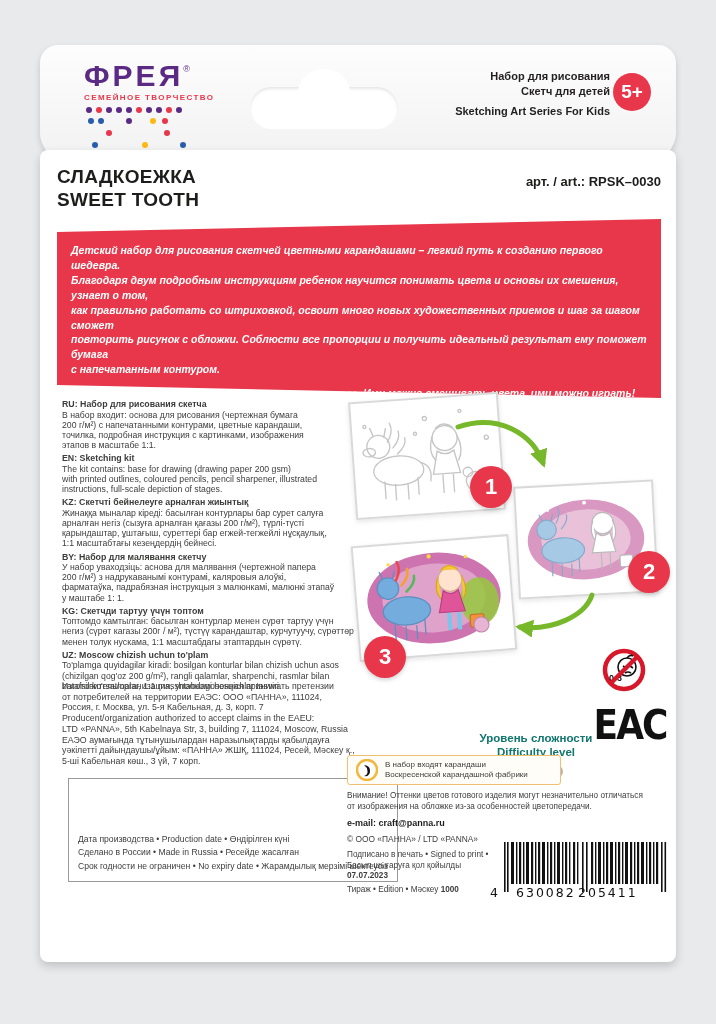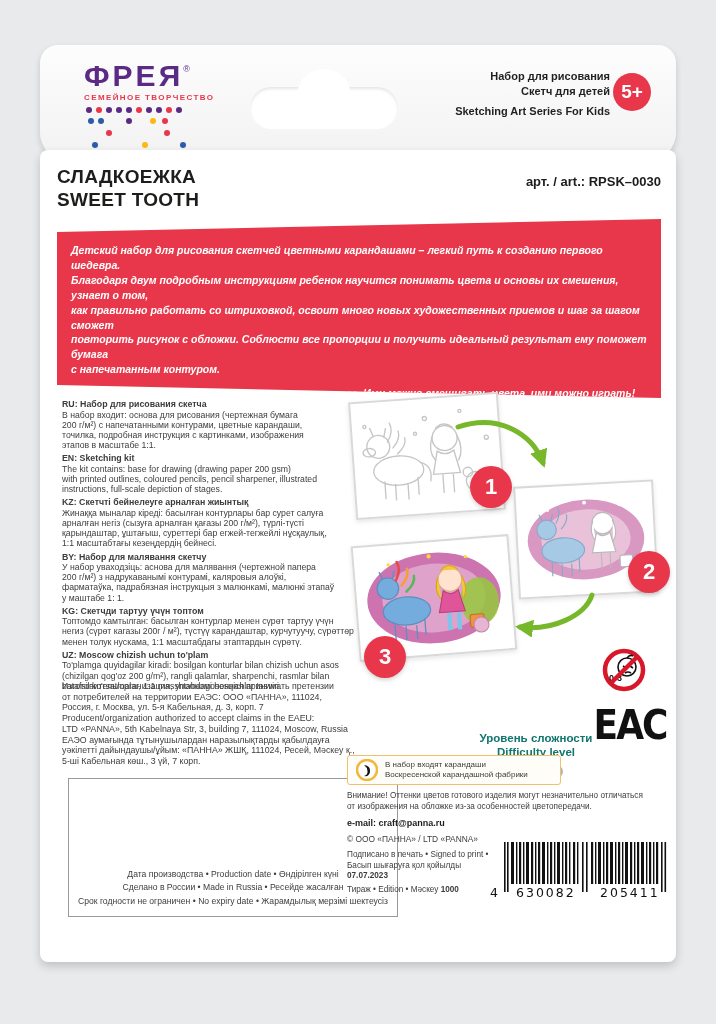--- a/index.html
+++ b/index.html
@@ -39,21 +39,21 @@
   .redbox-inner{position:absolute;left:14px;right:14px;top:24px;}
   .redbox p{margin:0 0 9px 0;font-size:10.5px;font-weight:700;line-height:1.42;white-space:pre-line;font-style:italic;}
 
   .langs{left:62px;top:399px;width:340px;color:#3c3c3b;}
   .lang-entry{margin-bottom:3px;}
   .lang-head{display:block;font-size:8.8px;font-weight:700;line-height:1.2;}
   .lang-body{display:block;font-size:8.7px;line-height:1.17;white-space:pre-line;}
 
   .manufacturer{left:62px;top:681px;width:340px;font-size:8.8px;line-height:1.22;color:#3c3c3b;white-space:pre-line;}
 
-  .prod-box{left:68px;top:778px;width:330px;height:139px;border:1px solid #9a9a9a;box-sizing:border-box;text-align:center;}
+  .prod-box{left:68px;top:778px;width:330px;height:104px;border:1px solid #9a9a9a;box-sizing:border-box;}
   .prod-lines{position:absolute;left:9px;bottom:8px;font-size:8.6px;line-height:1.55;color:#3c3c3b;}
 
   
   .step{background:#fff;border:2px solid #d9d9d9;box-shadow:0 2px 5px rgba(0,0,0,.10);}
   .step1{left:352px;top:397px;width:146px;height:114px;transform:rotate(-4deg);}
   .step2{left:516px;top:483px;width:136px;height:109px;transform:rotate(-3deg);}
   .step3{left:355px;top:540px;width:154px;height:112px;transform:rotate(-4.5deg);}
   .step svg{width:100%;height:100%;display:block;}
   .badge{width:42px;height:42px;border-radius:50%;background:#e8374a;color:#fff;font-size:22px;font-weight:700;
          display:flex;align-items:center;justify-content:center;box-shadow:0 2px 4px rgba(0,0,0,.18);}
@@ -84,21 +84,21 @@
   .signed{font-size:8.2px;line-height:1.35;white-space:pre-line;}
   .signed-date{font-size:8.2px;font-weight:700;margin-bottom:5px;}
   .edition{font-size:8.2px;}
   .edition b{font-weight:700;}
 
   .barcode{left:490px;top:842px;width:180px;height:58px;background:#fff;}
   .barcode svg{display:block;}
   .bc-num{position:absolute;top:43px;left:0;width:100%;font-size:12.5px;color:#111;font-family:"DejaVu Sans",sans-serif;}
   .bc-d1{position:absolute;left:0;}
   .bc-g1{position:absolute;left:26px;letter-spacing:2px;}
-  .bc-g2{position:absolute;left:110px;letter-spacing:2px;}
+  .bc-g2{position:absolute;left:88px;letter-spacing:2px;}
 </style>
 </head>
 <body>
 
 <div class="abs tab">
   <div class="abs euroslot"></div>
 
   <div class="abs logo">
     <div><span class="brand-name">ФРЕЯ</span><span class="brand-reg">®</span></div>
     <div class="brand-tagline">СЕМЕЙНОЕ ТВОРЧЕСТВО</div>

